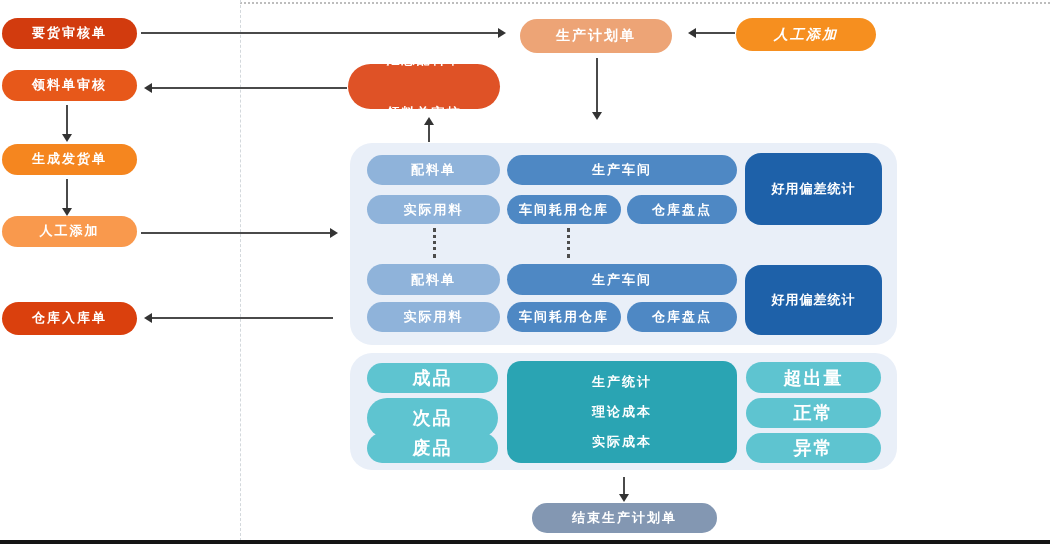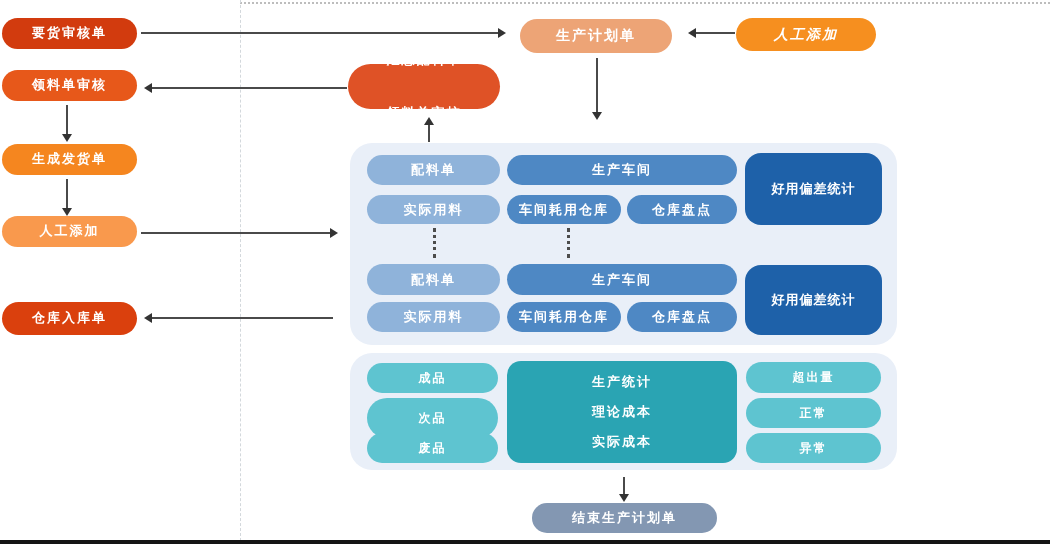--- a/index.html
+++ b/index.html
@@ -51,21 +51,21 @@
   .g2-workshop {left:157px; top:121px; width:230px; height:31px;}
   .g2-actual   {left:17px;  top:159px; width:133px; height:30px;}
   .g2-wware    {left:157px; top:159px; width:114px; height:30px;}
   .g2-stock    {left:277px; top:159px; width:110px; height:30px;}
   .g2-dev      {top:122px; height:70px;}
   .dotted-v{position:absolute; width:0; height:30px; top:85px;
     border-left:3px dotted #4c4c4c;}
   .dot1{left:83px;} .dot2{left:217px;}
   
   .teal-pill{position:absolute; display:flex; align-items:center; justify-content:center;
-    color:#fff; font-weight:bold; font-size:12px; letter-spacing:2px;
+    color:#fff; font-weight:bold; font-size:18px; letter-spacing:2px;
     border-radius:999px; background:#5ec4d0;}
   .s-finished {left:17px;  top:10px; width:131px; height:30px;}
   .s-defect   {left:17px;  top:45px; width:131px; height:40px;}
   .s-scrap    {left:17px;  top:80px; width:131px; height:30px;}
   .s-over     {left:396px; top:9px;  width:135px; height:31px;}
   .s-normal   {left:396px; top:45px; width:135px; height:30px;}
   .s-abnormal {left:396px; top:80px; width:135px; height:30px;}
   .stats-box{position:absolute; left:157px; top:8px; width:230px; height:102px;
     background:#2aa4b3; border-radius:14px; color:#fff; font-weight:bold;
     font-size:13px; letter-spacing:2px; display:flex; flex-direction:column;

